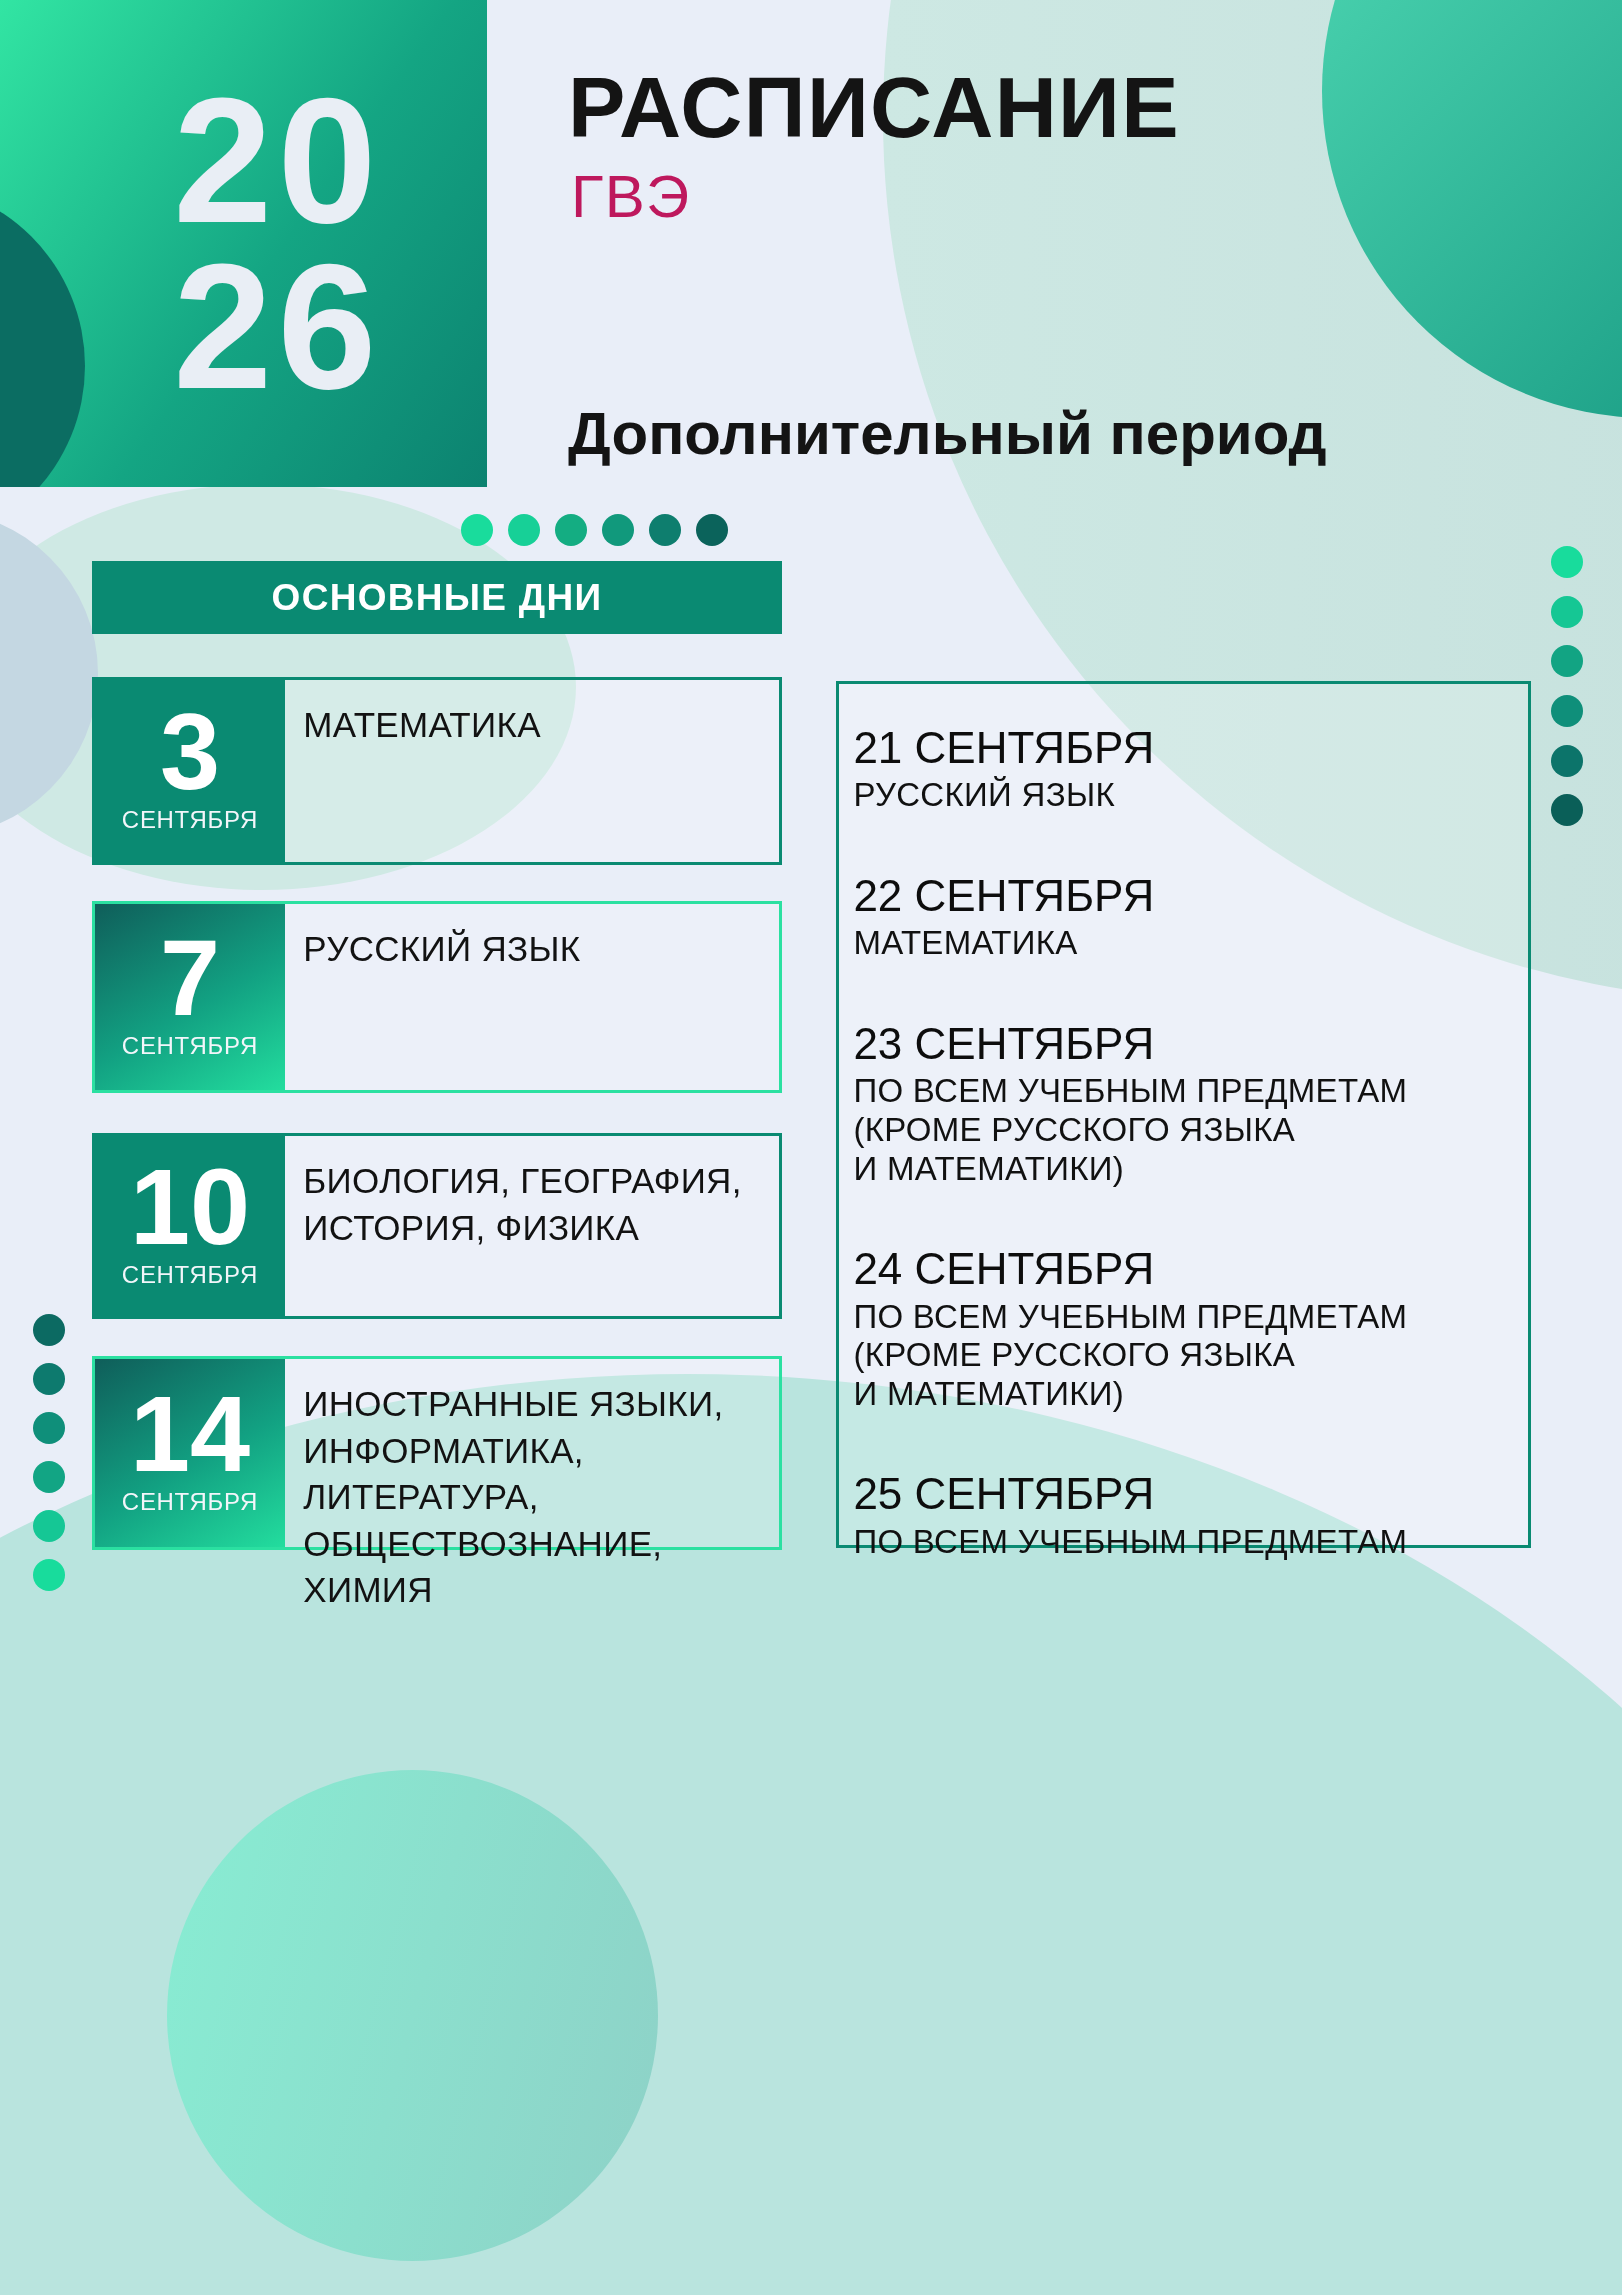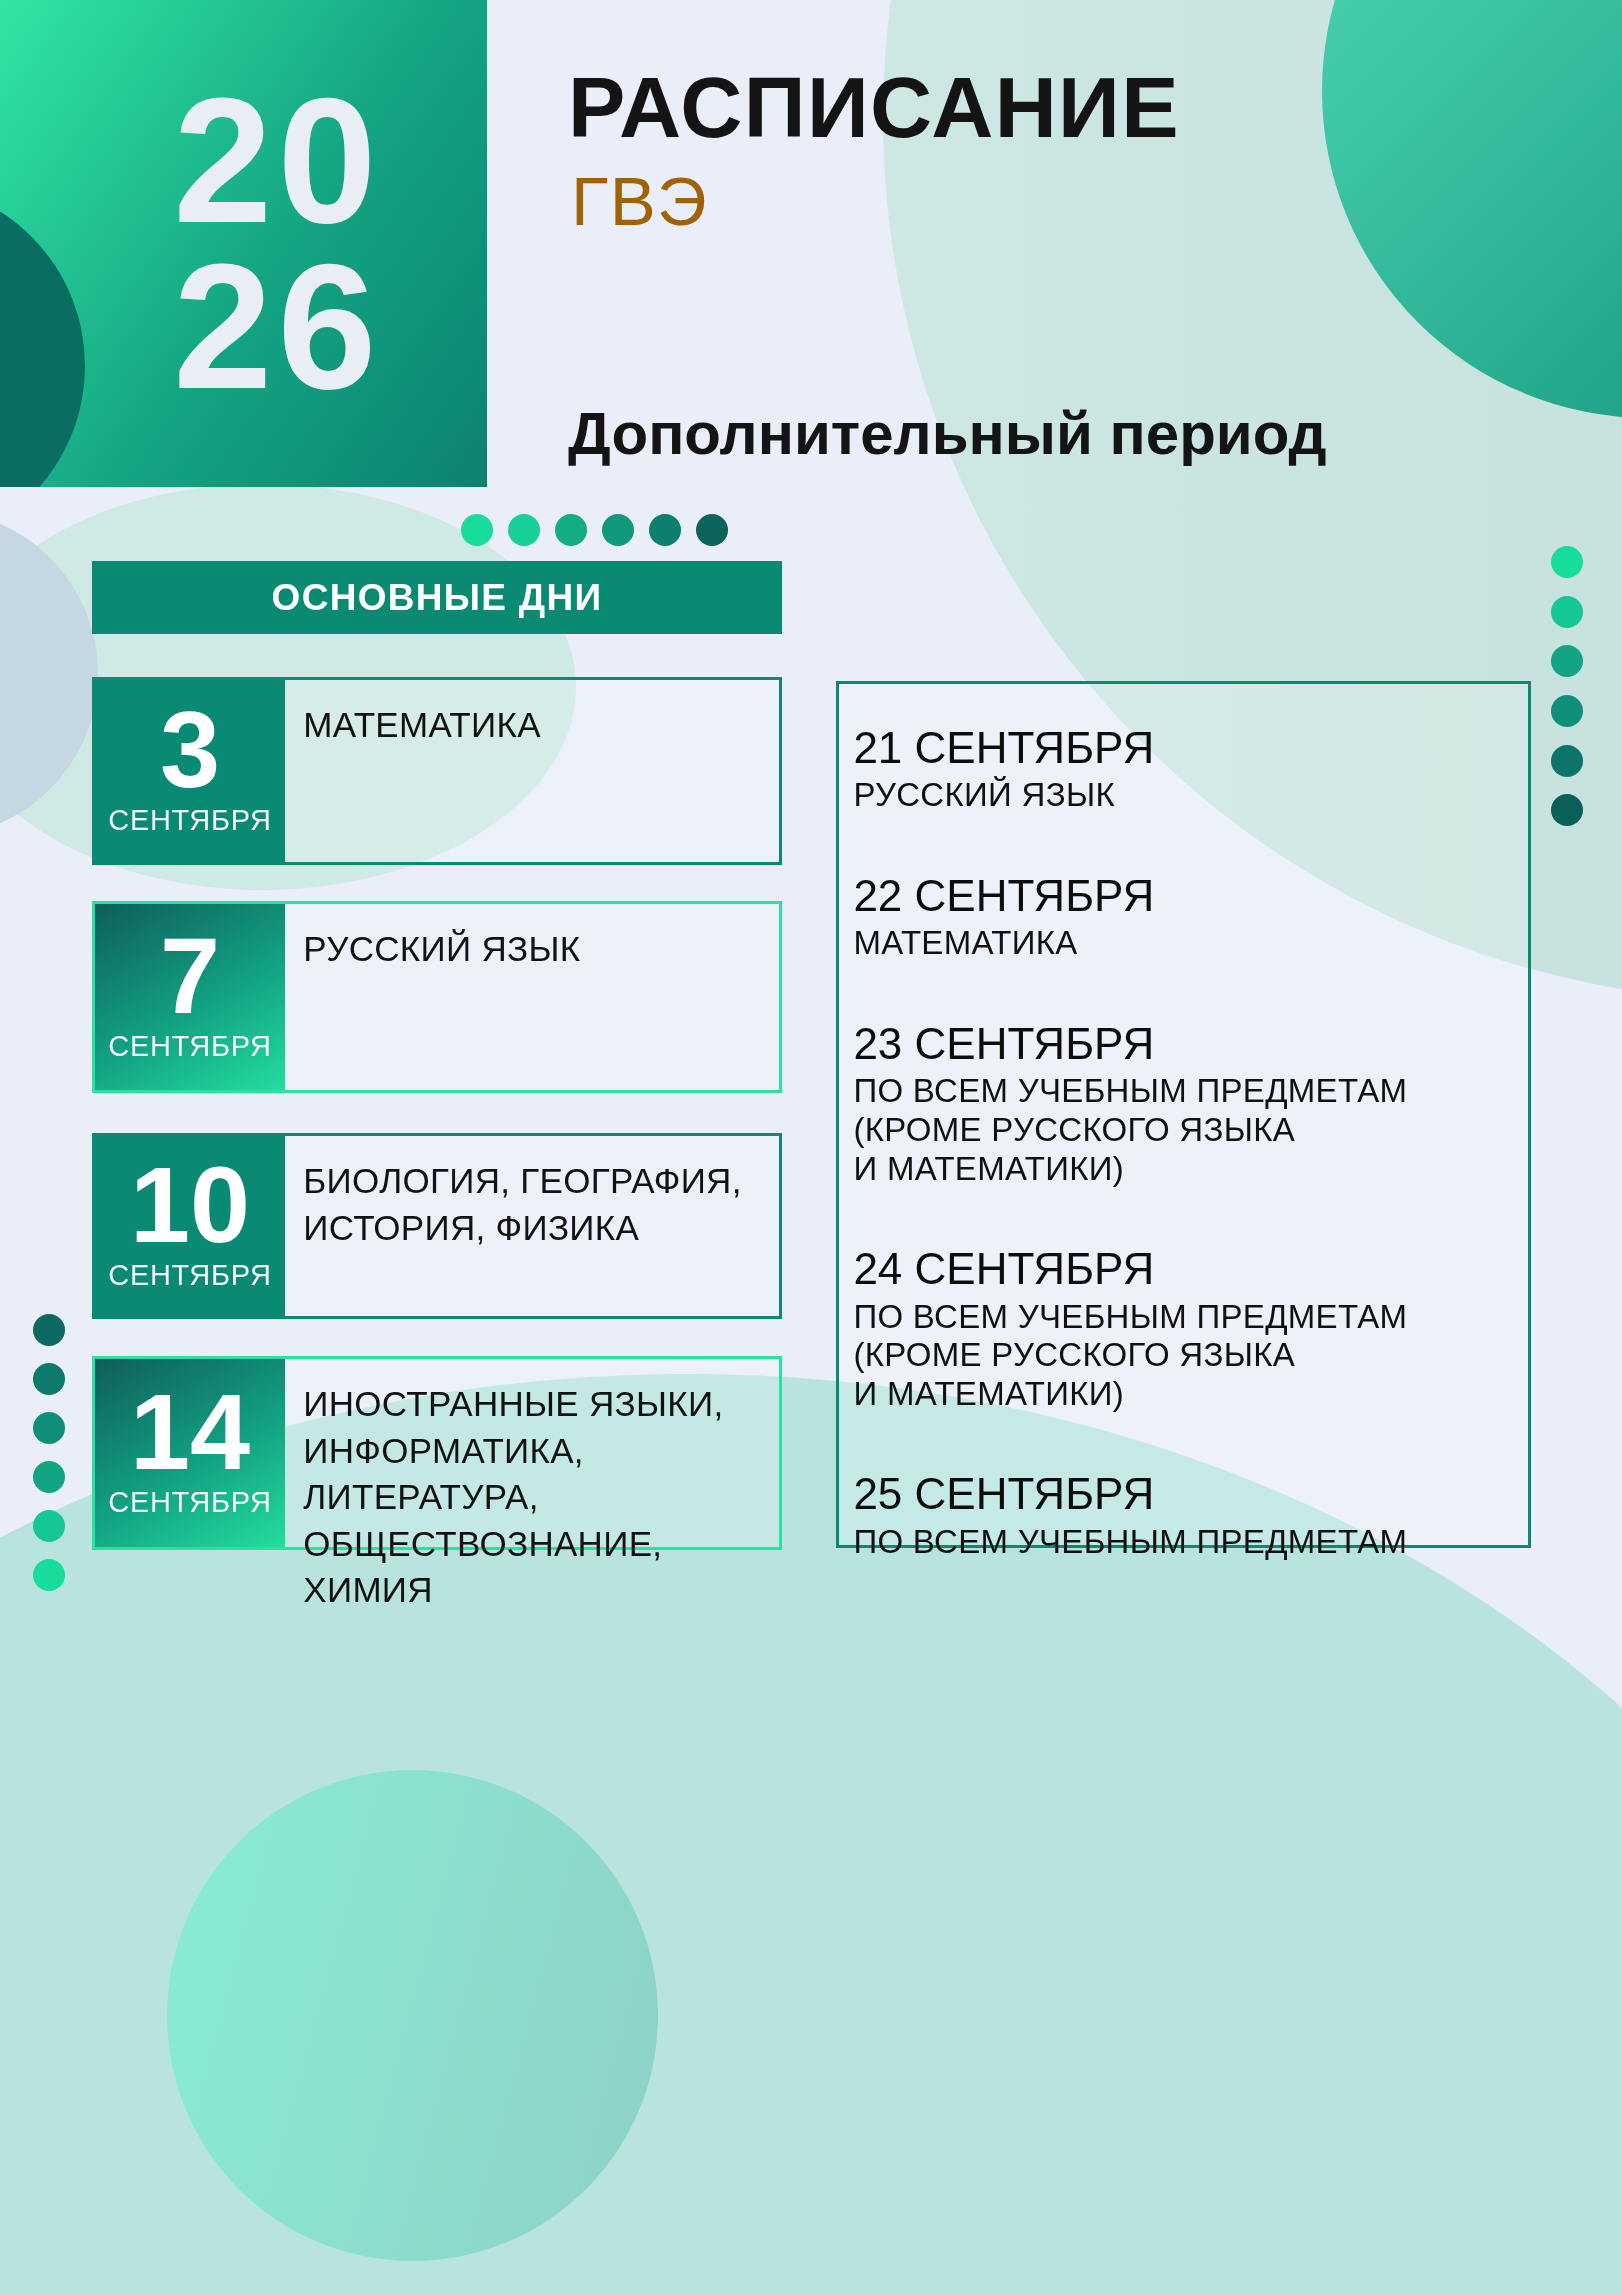--- a/index.html
+++ b/index.html
@@ -21,22 +21,22 @@
   .year-square{position:absolute;left:0;top:0;width:487px;height:487px;overflow:hidden;
     background:linear-gradient(125deg,#32e5a3 0%,#14a583 55%,#0c8270 100%);}
   .year-square .dark-blob{position:absolute;left:-281px;top:183px;width:366px;height:366px;
     border-radius:50%;background:#0b6d62;}
   .year-text{position:absolute;inset:0;display:flex;flex-direction:column;
     align-items:center;justify-content:center;padding-left:68px;
     font-weight:bold;font-size:178px;line-height:.93;color:#e9eef5;letter-spacing:5.2px;}
 
   .title{position:absolute;left:568px;top:58px;font-size:86px;font-weight:bold;
     color:#141414;letter-spacing:1.3px;}
-  .subtitle{position:absolute;left:571px;top:162px;font-size:69px;font-weight:normal;
-    color:#a16207;letter-spacing:1.3px;}
+  .subtitle{position:absolute;left:571px;top:162px;font-size:60px;font-weight:normal;
+    color:#be185d;letter-spacing:1.3px;}
   .period{position:absolute;left:568px;top:359px;font-size:60px;font-weight:bold;
     color:#141414;margin-top:40px;}
 
   .dots-row{position:absolute;left:461px;top:514px;display:flex;gap:15px;}
   .dots-col-left{position:absolute;left:33px;top:1314px;display:flex;flex-direction:column;gap:17px;}
   .dots-col-right{position:absolute;left:1551px;top:546px;display:flex;flex-direction:column;gap:17.7px;}
   .dot{width:32px;height:32px;border-radius:50%;}
 
   .banner{position:absolute;background:#0a8a72;display:flex;align-items:center;
     justify-content:center;color:#fff;font-weight:bold;font-size:37px;letter-spacing:1.3px;}
@@ -48,21 +48,21 @@
   .card--gradient{border:3.9px solid #2be0a1;}
   .card1{top:677px;height:188px;}
   .card2{top:901px;height:192px;}
   .card3{top:1133px;height:186px;}
   .card4{top:1356px;height:194px;}
   .card-date{width:190px;flex:0 0 190px;display:flex;flex-direction:column;
     align-items:center;justify-content:center;color:#fff;padding-bottom:6.5px;}
   .card--solid .card-date{background:#0a8a72;}
   .card--gradient .card-date{background:linear-gradient(150deg,#0f5e5a 0%,#12a182 55%,#23dd9e 100%);}
   .card-day{font-size:108px;font-weight:bold;line-height:.95;}
-  .card-month{font-size:29px;letter-spacing:0.7px;color:#f2f6fa;margin-top:2.6px;}
+  .card-month{font-size:24px;letter-spacing:0.7px;color:#f2f6fa;margin-top:2.6px;}
   .card-body{flex:1;background:rgba(255,255,255,0.16);padding:22px 15.7px 0 18.3px;}
   .card-subjects{font-size:35px;line-height:1.33;letter-spacing:0.3px;white-space:pre-line;color:#121212;}
 
   .reserve-box{position:absolute;left:836px;top:681px;width:695px;height:867px;
     box-sizing:border-box;border:3.9px solid #0a8a72;background:rgba(255,255,255,0.18);
     padding:41px 19.6px 0 14.4px;}
   .reserve-entry{margin-bottom:58px;}
   .reserve-date{font-size:44px;font-weight:normal;line-height:1.05;color:#0d0d0d;}
   .reserve-subjects{font-size:33px;line-height:1.17;margin-top:5.2px;white-space:pre-line;
     letter-spacing:0.3px;color:#111;}

